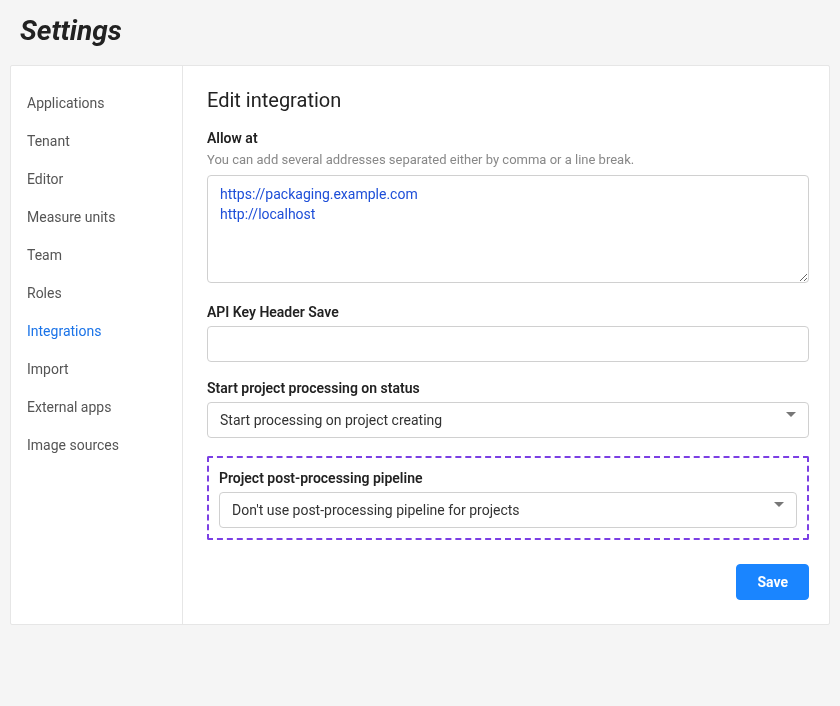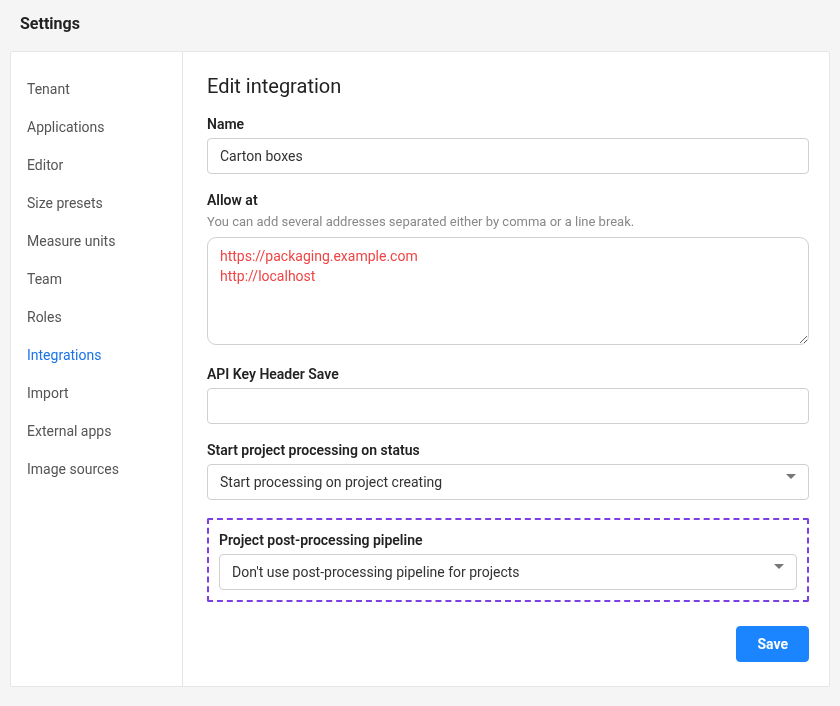--- a/index.html
+++ b/index.html
@@ -6,23 +6,24 @@
     body {
       font-family: -apple-system, BlinkMacSystemFont, "Segoe UI", Roboto, "Helvetica Neue", Arial, sans-serif;
       background: #f5f5f5;
       color: #333;
       font-size: 14px;
     }
     .page-header {
       padding: 14px 20px 18px;
     }
     .page-title {
-      font-size: 16px;
+      font-size: 28px;
       font-weight: 700;
       color: #222;
+      font-style: italic;
     }
     .content-wrapper {
       display: flex;
       gap: 0;
       margin: 0 10px 10px 10px;
       background: #fff;
       border: 1px solid #e6e6e6;
       border-radius: 2px;
     }
     .sidebar {
@@ -71,24 +72,24 @@
       border: 1px solid #d0d0d0;
       border-radius: 4px;
       font-size: 14px;
       font-family: inherit;
       color: #333;
     }
     .form-textarea {
       width: 100%;
       padding: 9px 12px;
       border: 1px solid #d0d0d0;
-      border-radius: 9px;
-      font-size: 14px;
-      font-family: inherit;
-      color: #ef4444;
+      border-radius: 4px;
+      font-size: 14px;
+      font-family: inherit;
+      color: #1d4ed8;
       resize: vertical;
       height: 108px;
       line-height: 1.4;
     }
     .form-select {
       width: 100%;
       padding: 9px 12px;
       border: 1px solid #d0d0d0;
       border-radius: 4px;
       font-size: 14px;
@@ -143,40 +144,35 @@
   </style>
 </head>
 <body>
 
 <div class="page-header">
   <h1 class="page-title">Settings</h1>
 </div>
 
 <div class="content-wrapper">
   <nav class="sidebar">
+    <a class="sidebar-item">Applications</a>
     <a class="sidebar-item">Tenant</a>
-    <a class="sidebar-item">Applications</a>
     <a class="sidebar-item">Editor</a>
-    <a class="sidebar-item">Size presets</a>
     <a class="sidebar-item">Measure units</a>
     <a class="sidebar-item">Team</a>
     <a class="sidebar-item">Roles</a>
     <a class="sidebar-item active">Integrations</a>
     <a class="sidebar-item">Import</a>
     <a class="sidebar-item">External apps</a>
     <a class="sidebar-item">Image sources</a>
   </nav>
 
   <main class="main">
     <h2 class="main-title">Edit integration</h2>
 
-    <div class="form-group">
-      <label class="form-label">Name</label>
-      <input type="text" class="form-input" value="Carton boxes" style="">
-    </div>
 
     <div class="form-group">
       <label class="form-label">Allow at</label>
       <div class="form-help">You can add several addresses separated either by comma or a line break.</div>
       <textarea class="form-textarea" style="">https://packaging.example.com
 http://localhost</textarea>
     </div>
 
     <div class="form-group">
       <label class="form-label">API Key Header Save</label>

